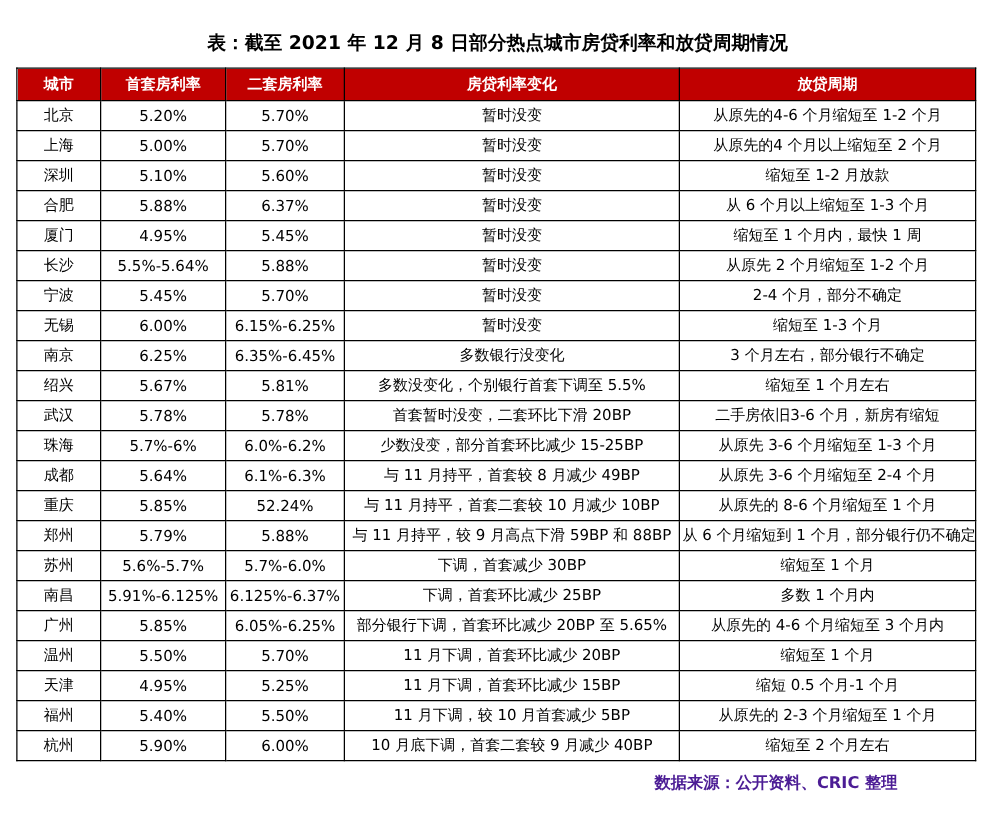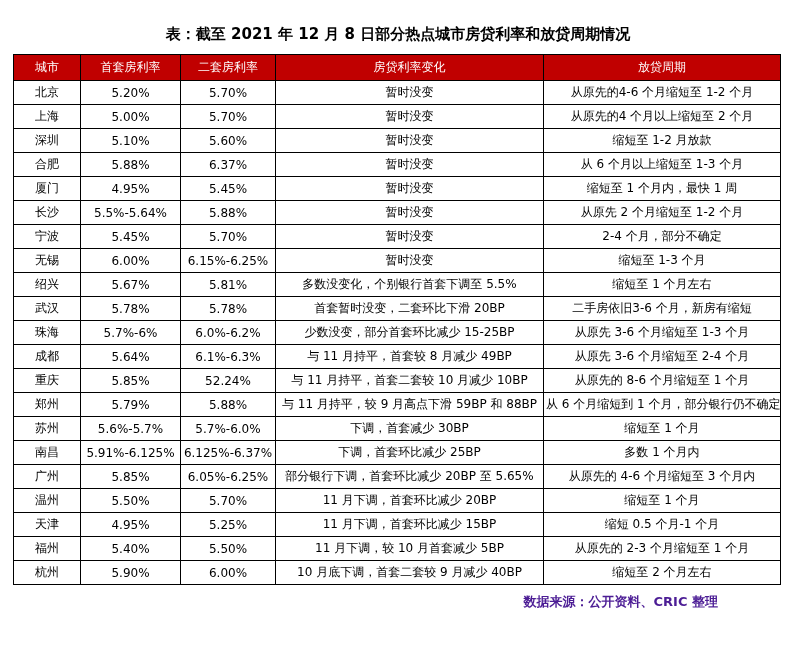--- a/index.html
+++ b/index.html
@@ -36,21 +36,21 @@
     border: 1px solid #000000;
     text-align: center;
     vertical-align: middle;
     padding: 0 2px;
     overflow: hidden;
     white-space: nowrap;
   }
   table.rates th {
     background: #c00000;
     color: #ffffff;
-    font-weight: normal;
+    font-weight: bold;
     height: 25px;
     font-size: 12px;
   }
   table.rates td {
     height: 23px;
     color: #000000;
     background: #ffffff;
   }
   .source-note {
     margin-top: 8px;
@@ -136,20 +136,27 @@
           <td>2-4 个月，部分不确定</td>
         </tr>
         <tr>
           <td>无锡</td>
           <td>6.00%</td>
           <td>6.15%-6.25%</td>
           <td>暂时没变</td>
           <td>缩短至 1-3 个月</td>
         </tr>
         <tr>
+          <td>南京</td>
+          <td>6.25%</td>
+          <td>6.35%-6.45%</td>
+          <td>多数银行没变化</td>
+          <td>3 个月左右，部分银行不确定</td>
+        </tr>
+        <tr>
           <td>绍兴</td>
           <td>5.67%</td>
           <td>5.81%</td>
           <td>多数没变化，个别银行首套下调至 5.5%</td>
           <td>缩短至 1 个月左右</td>
         </tr>
         <tr>
           <td>武汉</td>
           <td>5.78%</td>
           <td>5.78%</td>

